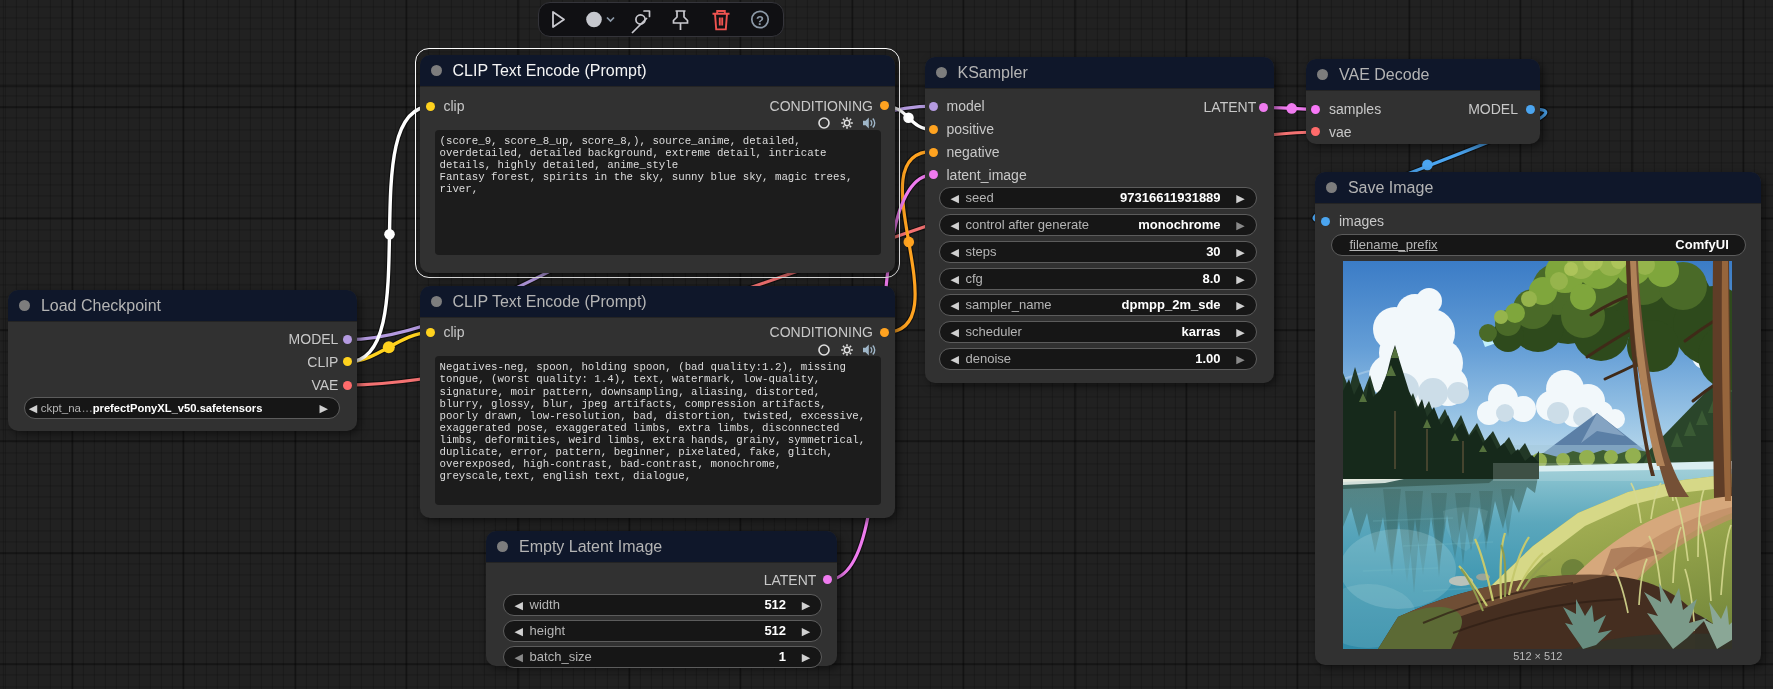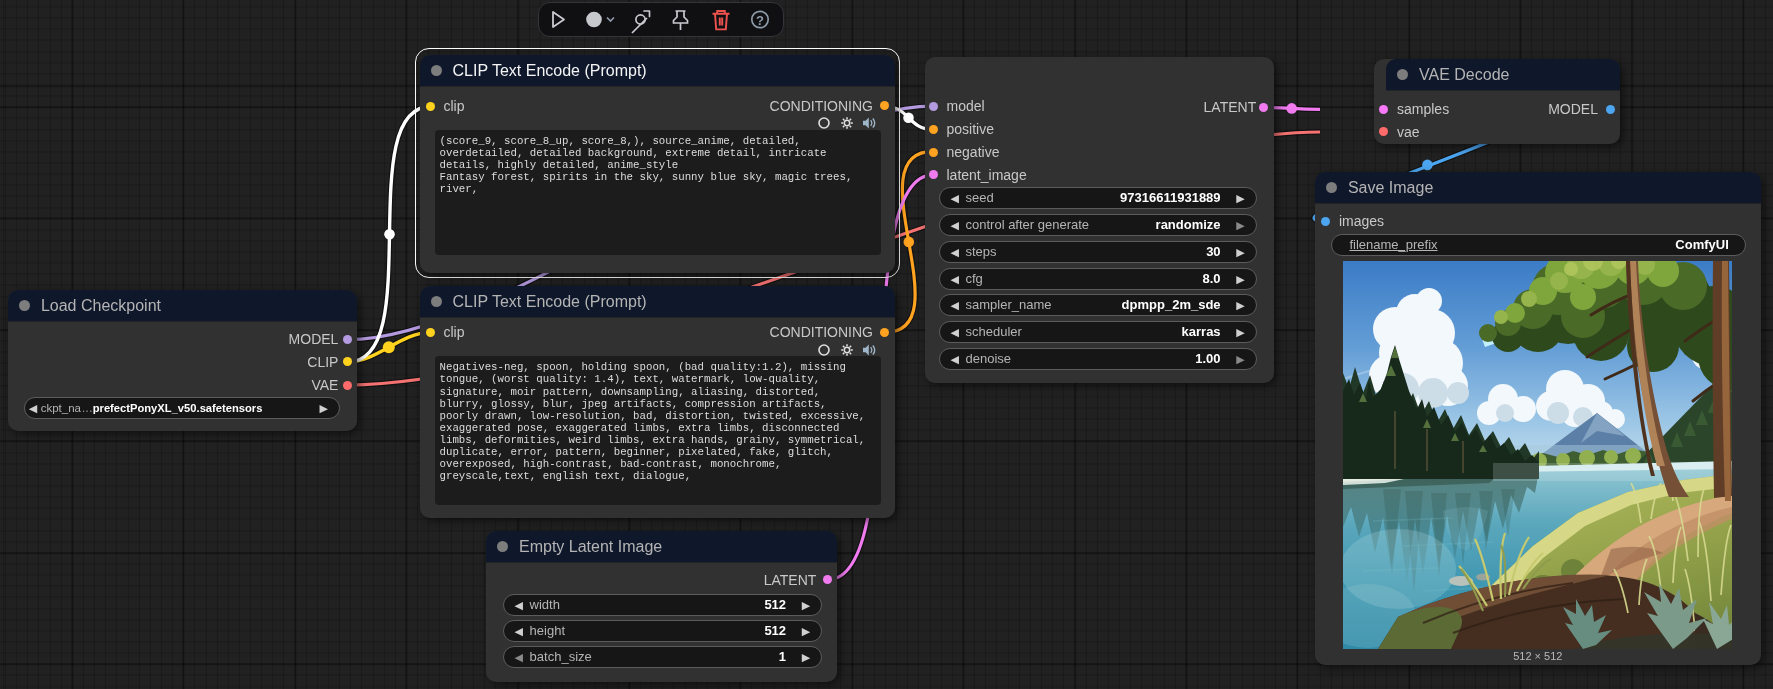--- a/index.html
+++ b/index.html
@@ -131,21 +131,21 @@
 signature, moir pattern, downsampling, aliasing, distorted,
 blurry, glossy, blur, jpeg artifacts, compression artifacts,
 poorly drawn, low-resolution, bad, distortion, twisted, excessive,
 exaggerated pose, exaggerated limbs, extra limbs, disconnected
 limbs, deformities, weird limbs, extra hands, grainy, symmetrical,
 duplicate, error, pattern, beginner, pixelated, fake, glitch,
 overexposed, high-contrast, bad-contrast, monochrome,
 greyscale,text, english text, dialogue,</div>
 </div>
 
-<div class="node" style="left:486px;top:531px;width:351.3px;height:151px;">
+<div class="node" style="left:486px;top:531px;width:351.3px;height:135px;">
   <div class="title"><span class="tdot"></span>Empty Latent Image</div>
   <div class="dot" style="background:#ef7bef;right:5.2px;top:44.3px;"></div>
   <div class="slot" style="right:21px;top:40.8px;">LATENT</div>
   <div class="pill" style="left:16.6px;top:62.8px;width:317.5px;">
     <span class="arr" style="left:11px;">◀</span>
     <span class="lbl" style="left:26px;">width</span>
     <span class="val">512</span>
     <span class="arr" style="right:11px;">▶</span>
   </div>
   <div class="pill" style="left:16.6px;top:89px;width:317.5px;">
@@ -156,40 +156,41 @@
   </div>
   <div class="pill" style="left:16.6px;top:115.1px;width:317.5px;">
     <span class="arr" style="left:11px;color:#8a8a8a;">◀</span>
     <span class="lbl" style="left:26px;">batch_size</span>
     <span class="val">1</span>
     <span class="arr" style="right:11px;">▶</span>
   </div>
 </div>
 
 <div class="node" style="left:924.5px;top:57.1px;width:349.7px;height:326.2px;">
+  <div class="title"><span class="tdot"></span>KSampler</div>
   <div class="dot" style="background:#b49ae0;left:4px;top:44.6px;"></div>
   <div class="slot" style="left:22px;top:41px;">model</div>
   <div class="dot" style="background:#ffa320;left:4px;top:67.9px;"></div>
   <div class="slot" style="left:22px;top:64.3px;">positive</div>
   <div class="dot" style="background:#ffa320;left:4px;top:90.7px;"></div>
   <div class="slot" style="left:22px;top:87.1px;">negative</div>
   <div class="dot" style="background:#ef7bef;left:4px;top:113.2px;"></div>
   <div class="slot" style="left:22px;top:109.6px;">latent_image</div>
   <div class="dot" style="background:#ef7bef;right:5.8px;top:45.9px;"></div>
   <div class="slot" style="right:18px;top:42.3px;">LATENT</div>
   <div class="pill" style="left:14px;top:130.4px;width:316.1px;">
     <span class="arr" style="left:11px;">◀</span>
       <span class="lbl" style="left:26px;">seed</span>
     <span class="val">97316611931889</span>
       <span class="arr" style="right:11px;">▶</span>
   </div>
   <div class="pill" style="left:14px;top:157.1px;width:316.1px;">
     <span class="arr" style="left:11px;">◀</span>
       <span class="lbl" style="left:26px;">control after generate</span>
-    <span class="val">randomize</span>
+    <span class="val">monochrome</span>
       <span class="arr" style="right:11px;color:#8a8a8a;">▶</span>
   </div>
   <div class="pill" style="left:14px;top:183.9px;width:316.1px;">
     <span class="arr" style="left:11px;">◀</span>
       <span class="lbl" style="left:26px;">steps</span>
     <span class="val">30</span>
       <span class="arr" style="right:11px;">▶</span>
   </div>
   <div class="pill" style="left:14px;top:210.6px;width:316.1px;">
     <span class="arr" style="left:11px;">◀</span>
@@ -210,21 +211,21 @@
       <span class="arr" style="right:11px;">▶</span>
   </div>
   <div class="pill" style="left:14px;top:290.9px;width:316.1px;">
     <span class="arr" style="left:11px;">◀</span>
       <span class="lbl" style="left:26px;">denoise</span>
     <span class="val">1.00</span>
       <span class="arr" style="right:11px;color:#8a8a8a;">▶</span>
   </div>
 </div>
 
-<div class="node" style="left:1374px;top:58.8px;width:234px;height:84.9px;padding-left:12px;">
+<div class="node" style="left:1306px;top:58.8px;width:234px;height:84.9px;">
   <div class="title"><span class="tdot"></span>VAE Decode</div>
   <div class="dot" style="background:#f878f8;left:4.7px;top:46px;"></div>
   <div class="slot" style="left:23px;top:42.4px;">samples</div>
   <div class="dot" style="background:#ff6b6b;left:4.7px;top:68.7px;"></div>
   <div class="slot" style="left:23px;top:65.1px;">vae</div>
   <div class="dot" style="background:#4ba5f0;right:5.2px;top:46px;"></div>
   <div class="slot" style="right:22px;top:42.4px;">MODEL</div>
 </div>
 
 <div class="node" style="left:1314.9px;top:171.5px;width:445.8px;height:493.5px;">

